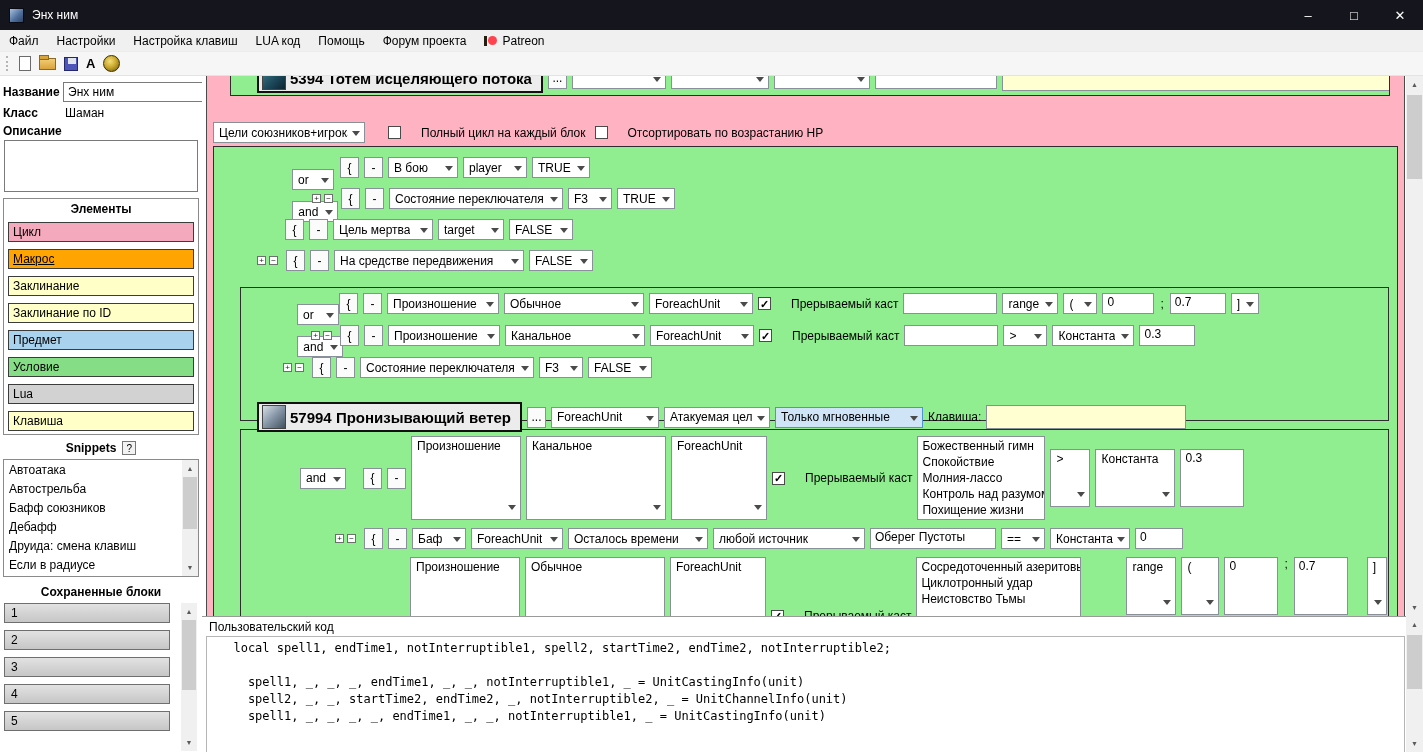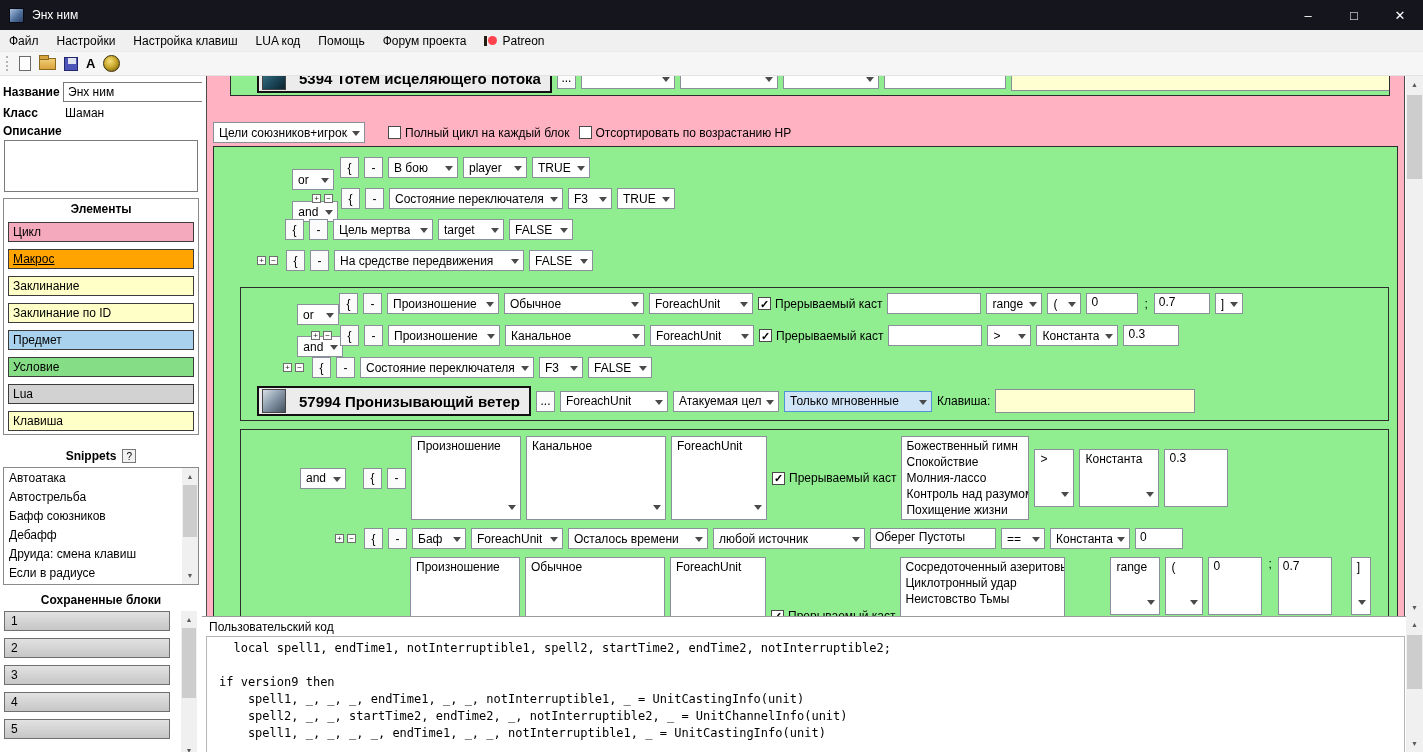--- a/index.html
+++ b/index.html
@@ -29,21 +29,21 @@
 .ic-a{font-weight:bold;font-size:13px}
 .ic-wow{width:17px;height:17px;border-radius:50%;background:radial-gradient(circle at 40% 35%,#f5de7a 0%,#caa92e 45%,#6b5408 100%);border:1px solid #3c2f04}
 
 
 .sidebar{position:absolute;left:0;top:76px;width:202px;bottom:0;background:#fff;padding:6px 3px 0 3px}
 .frow{display:flex;align-items:center;margin-bottom:4px}
 .flab{width:60px;font-weight:bold;flex:none}
 .tinput{flex:1;height:20px;border:1px solid #7a7a7a;background:#fff;padding:0 4px;font:inherit}
 .plainval{padding-left:2px}
 .descbox{height:52px;border:1px solid #7a7a7a;background:#fff;margin:2px 1px 6px 1px}
-.panel{border:1px solid #8a8a8a;padding:2px 3px 2px 3px;margin-bottom:14px;position:relative}
+.panel{border:1px solid #8a8a8a;padding:2px 3px 2px 3px;margin-bottom:6px;position:relative}
 .phead{text-align:center;font-weight:bold;margin:1px 0 6px}
 .el-item{height:20px;border:1px solid #3c3c3c;margin:0 1px 7px 1px;padding:2px 4px;line-height:15px}
 .snip-head{display:flex;align-items:center;justify-content:center;gap:6px;font-weight:bold;margin:1px 0 4px}
 .qbtn{width:14px;height:14px;border:1px solid #777;background:#f2f2f2;font-weight:normal;font-size:10px;display:inline-flex;align-items:center;justify-content:center}
 .sniplist{border:1px solid #8a8a8a;background:#fff;height:118px;position:relative;padding:1px 18px 1px 1px;overflow:hidden}
 .snip-item{padding:2px 4px 3px;white-space:nowrap}
 .savedwrap{position:relative;height:148px;overflow:hidden;padding-right:20px}
 .saved-item{height:20px;background:linear-gradient(#e2e2e2,#c6c6c6);border:1px solid #6f6f6f;margin:0 0 7px 1px;padding:2px 6px;line-height:15px}
 
 
@@ -65,30 +65,30 @@
 
 .row{display:flex;align-items:center;gap:5px;white-space:nowrap}
 .crow{position:absolute;display:flex;align-items:center;gap:5px;white-space:nowrap}
 .dd{display:inline-flex;align-items:center;height:21px;background:#fff;border:1px solid #8a909a;padding:0 16px 0 5px;position:relative;flex:none;overflow:hidden}
 .dd .t{overflow:hidden;white-space:nowrap}
 .dd i{position:absolute;right:4px;top:8px;width:0;height:0;border:4px solid transparent;border-top:5px solid #4a4a4a}
 .dd.sel{background:#cfe4f7;border-color:#4f93d2}
 .sqb{width:19px;height:21px;background:#fbfbfb;border:1px solid #8a909a;display:inline-flex;align-items:center;justify-content:center;flex:none;font-size:12px}
 .tin{height:21px;background:#fff;border:1px solid #8a909a;padding:1px 4px;display:inline-flex;align-items:flex-start;flex:none;overflow:hidden}
 .tin.yl{background:#ffffd2}
-.chkw{display:inline-flex;align-items:center;gap:4px;flex:none}
+.chkw{display:inline-flex;align-items:center;gap:20px;flex:none}
 .cb{width:13px;height:13px;border:1px solid #4a4a4a;background:#fff;display:inline-flex;align-items:center;justify-content:center;font-size:11px;line-height:10px;font-weight:bold;flex:none}
 .conn{display:inline-flex;align-items:center;gap:3px;width:24px;flex:none}
 .nd{width:9px;height:9px;border:1px solid #6f6f6f;background:#fdfdfd;font-size:8px;line-height:7px;text-align:center;color:#222}
 .ddtall{position:relative;background:#fff;border:1px solid #8a909a;padding:2px 5px;flex:none;overflow:hidden}
 .ddtall .t{white-space:nowrap}
 .ddtall i{position:absolute;right:4px;bottom:5px;width:0;height:0;border:4px solid transparent;border-top:5px solid #4a4a4a}
 .lbx{background:#fff;border:1px solid #8a909a;padding:1px 4px;flex:none;overflow:hidden}
 .lbx div{white-space:nowrap;line-height:16px}
-.spellbtn{display:inline-flex;align-items:center;gap:13px;height:30px;background:#ececec;border:2px solid #111;padding:0 9px 0 3px;font-size:15px;font-weight:bold;flex:none;white-space:nowrap}
+.spellbtn{display:inline-flex;align-items:center;gap:4px;height:30px;background:#ececec;border:2px solid #111;padding:0 9px 0 3px;font-size:15px;font-weight:bold;flex:none;white-space:nowrap}
 .spellicon{width:24px;height:24px;border:1px solid #444;flex:none}
 .si-totem{background:linear-gradient(135deg,#3f7f8d 0%,#1d4a5c 55%,#0c2330 100%)}
 .si-wind{background:linear-gradient(135deg,#d7dee6 0%,#8595a6 50%,#44525f 100%)}
 .keylab{flex:none}
 .sep{flex:none;padding:0 1px}
 
 
 .codepanel{position:absolute;left:0;top:540px;width:1204px;height:136px;background:#fff;border-top:1px solid #9a9a9a;padding:3px 0 0 7px}
 .codebox{position:absolute;left:4px;right:1px;top:19px;bottom:0;border:1px solid #b5b5b5;border-bottom:none;background:#fff;overflow:hidden;padding:3px 0 0 12px;font-family:"DejaVu Sans Mono",monospace;font-size:12px;line-height:17px}
 .codeline{white-space:pre;min-height:17px}
@@ -418,21 +418,21 @@
             <span class="dd" style="width:44px">
                 <span class="t">F3</span>
                 <i></i>
               </span>
             <span class="dd" style="width:64px">
                 <span class="t">FALSE</span>
                 <i></i>
               </span>
           </div>
 
-          <div class="crow" style="left:16px;top:98px">
+          <div class="crow" style="left:16px;top:114px">
             <span class="spellbtn">
               <span class="spellicon si-wind"></span>
               <span>57994 Пронизывающий ветер</span>
             </span>
             <span class="sqb">...</span>
             <span class="dd" style="width:108px">
                 <span class="t">ForeachUnit</span>
                 <i></i>
               </span>
             <span class="dd" style="width:106px">
@@ -541,21 +541,20 @@
     <div class="sbtn">▲</div>
     <div class="thumb" style="top:19px;height:84px"></div>
     <div class="sbtn b">▼</div>
   </div>
 
   <div class="codepanel">
     <div>Пользовательский код</div>
     <div class="codebox">
       <div class="codeline">  local spell1, endTime1, notInterruptible1, spell2, startTime2, endTime2, notInterruptible2;</div>
       <div class="codeline"></div>
-      <div class="codeline">if version9 then</div>
       <div class="codeline">    spell1, _, _, _, endTime1, _, _, notInterruptible1, _ = UnitCastingInfo(unit)</div>
       <div class="codeline">    spell2, _, _, startTime2, endTime2, _, notInterruptible2, _ = UnitChannelInfo(unit)</div>
       <div class="codeline">    spell1, _, _, _, _, endTime1, _, _, notInterruptible1, _ = UnitCastingInfo(unit)</div>
     </div>
   </div>
 
   <div class="vs" style="right:0;top:540px;height:136px">
     <div class="sbtn">▲</div>
     <div class="thumb" style="top:19px;height:54px"></div>
     <div class="sbtn b">▼</div>

